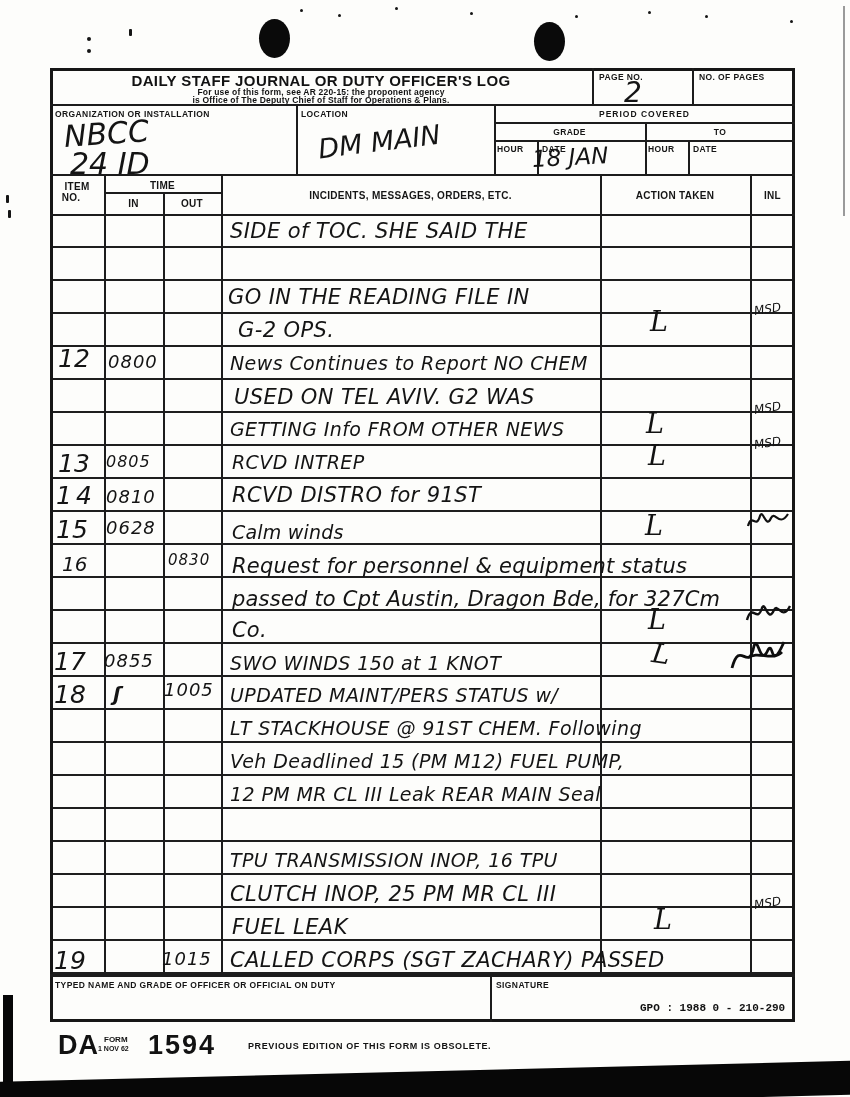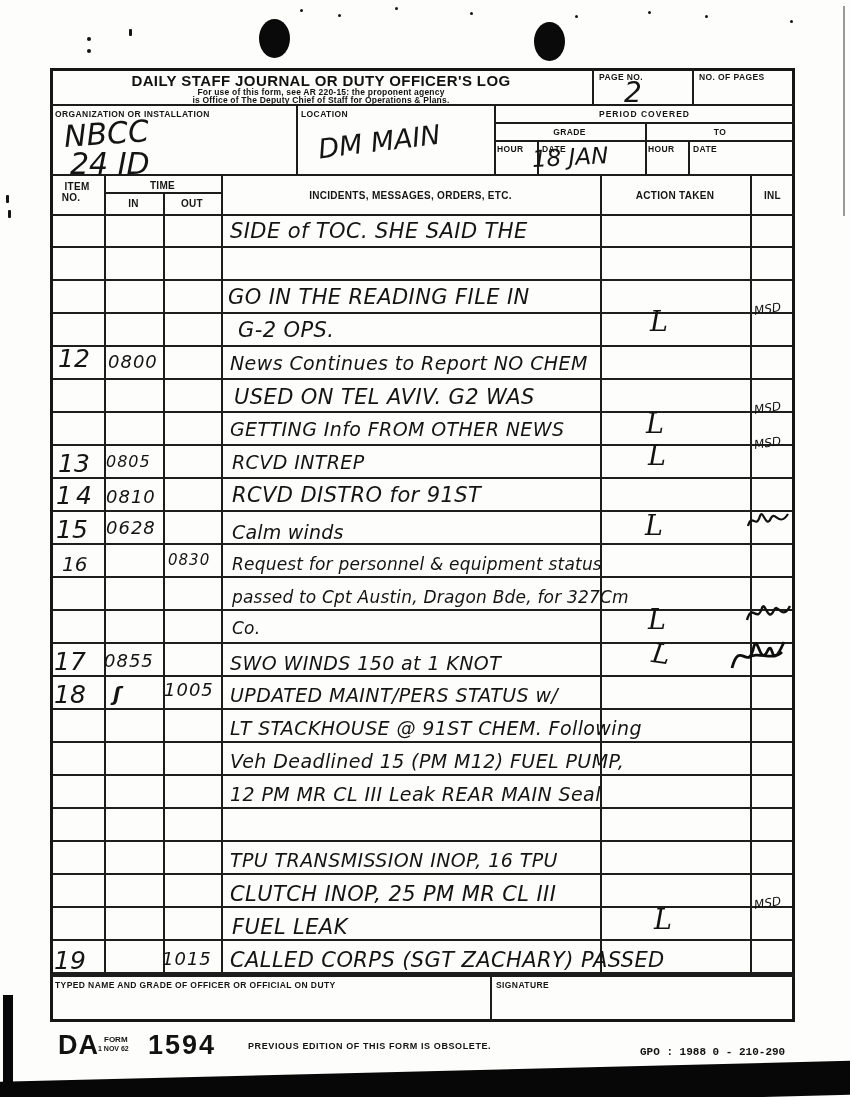--- a/index.html
+++ b/index.html
@@ -11,21 +11,21 @@
   .colhead{font:700 10px "Liberation Sans",sans-serif;letter-spacing:.3px;color:#151515;z-index:4;}
   .ttl{font:700 15px "Liberation Sans",sans-serif;letter-spacing:.4px;}
   .sub{font:700 8.5px "Liberation Sans",sans-serif;letter-spacing:.2px;}
   .ctr{text-align:center;}
   
   .hline,.vline{background:#1c1c1c;z-index:2;}
   .rowlines{z-index:1;background:repeating-linear-gradient(180deg,transparent 0 31px,#1e1e1e 31px 33px);}
   
   .hw{font-family:"DejaVu Sans",sans-serif;font-style:italic;color:#141414;white-space:nowrap;z-index:5;}
   .hw-line{font-size:21px;letter-spacing:.4px;}
-  .hw-cur{font-size:17px;letter-spacing:.2px;}
+  .hw-cur{font-size:21px;letter-spacing:.2px;}
   .hw-item{font-size:25px;}
   .hw-time{font-size:18px;letter-spacing:1px;}
   .hw-action{font-family:"DejaVu Serif",serif;font-style:italic;font-size:27px;z-index:5;}
   .hw-inl{font-size:12px;transform:rotate(-9deg);z-index:5;}
   .hw-big{font-size:28px;}
   .sig{z-index:5;}
   .speck{background:#151515;border-radius:50%;z-index:6;}
   .blackbar{background:#070707;z-index:7;}
 </style>
 </head>
@@ -182,15 +182,15 @@
   <span class="abs hw hw-line" style="left:230px;top:948px;">CALLED CORPS (SGT ZACHARY) PASSED</span>
 
   <div class="abs lbl" style="left:55px;top:980px;">TYPED NAME AND GRADE OF OFFICER OR OFFICIAL ON DUTY</div>
   <div class="abs lbl" style="left:496px;top:980px;">SIGNATURE</div>
 
   <div class="abs" style="left:58px;top:1030px;font:900 27px 'Liberation Sans',sans-serif;letter-spacing:1px;">DA</div>
   <div class="abs" style="left:104px;top:1035px;font:700 8px 'Liberation Sans',sans-serif;">FORM</div>
   <div class="abs" style="left:98px;top:1045px;font:700 7px 'Liberation Sans',sans-serif;">1 NOV 62</div>
   <div class="abs" style="left:148px;top:1030px;font:900 27px 'Liberation Sans',sans-serif;letter-spacing:2px;">1594</div>
   <div class="abs" style="left:248px;top:1041px;font:700 9px 'Liberation Sans',sans-serif;letter-spacing:.6px;">PREVIOUS EDITION OF THIS FORM IS OBSOLETE.</div>
-  <div class="abs" style="left:640px;top:1002px;font:700 11px 'Liberation Mono',monospace;margin-top:44px;">GPO : 1988 0 - 210-290</div>
+  <div class="abs" style="left:640px;top:1002px;font:700 11px 'Liberation Mono',monospace;">GPO : 1988 0 - 210-290</div>
 
 </div>
 
 </body></html>

